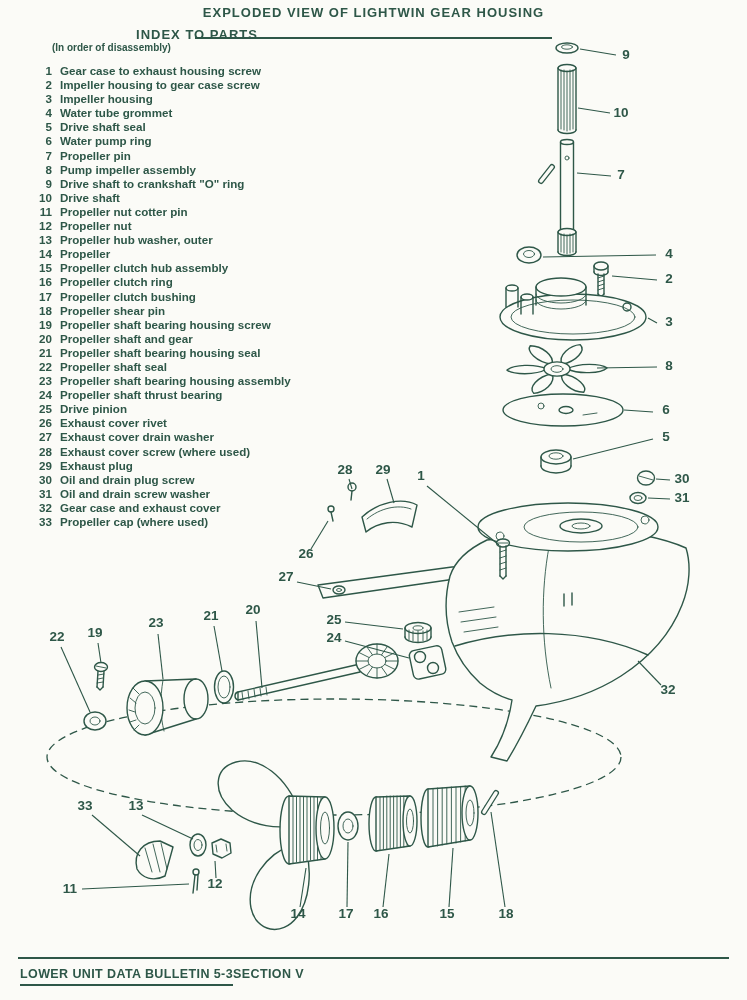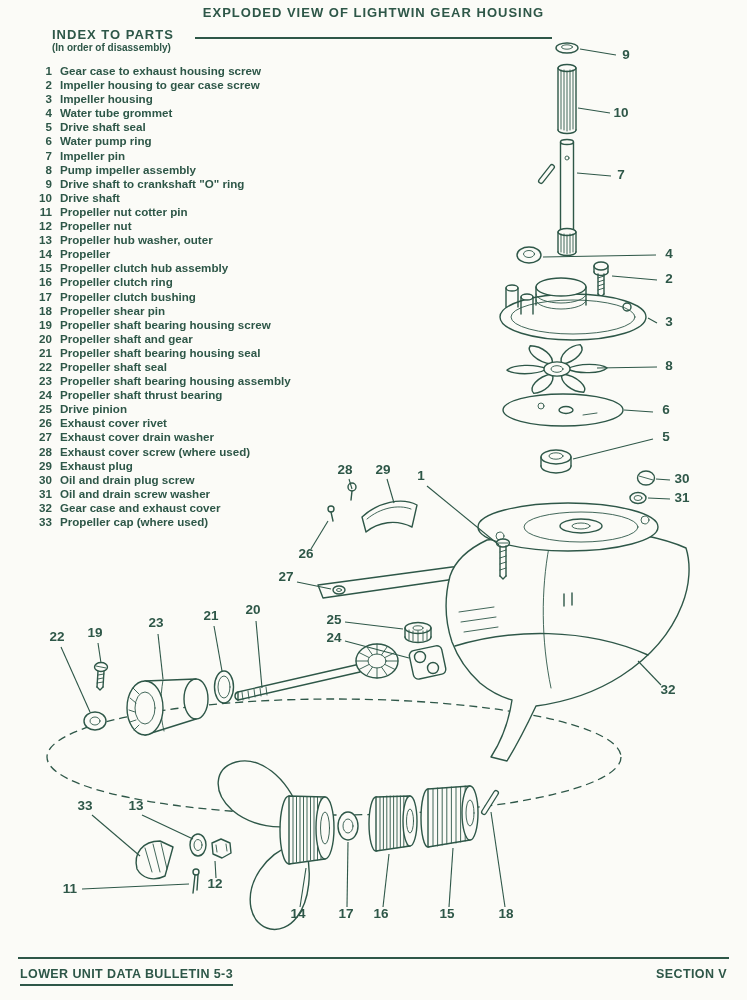--- a/index.html
+++ b/index.html
@@ -6,33 +6,33 @@
   * { box-sizing: border-box; }
   html,body { margin:0; padding:0; }
   body {
     width:747px; height:1000px; position:relative; overflow:hidden;
     background:var(--paper); color:var(--ink);
     font-family:"Liberation Sans", sans-serif; font-weight:bold;
   }
   .page-title-wrap { position:absolute; top:3px; left:0; right:0; text-align:center; }
   .page-title { display:inline-block; font-size:13px; letter-spacing:1px;
     border-bottom:2px solid var(--ink); padding:0 8px 17px; }
-  .index-heading { position:absolute; left:52px; top:27px; width:290px; 
+  .index-heading { position:absolute; left:52px; top:27px; width:290px; text-align:center;
     font-size:13px; letter-spacing:1px; }
   .index-subheading { position:absolute; left:52px; top:42px; width:290px; text-align:left;
     font-size:10px; }
   .parts-list { position:absolute; left:32px; top:64px; width:360px;
     font-size:11.6px; line-height:14.1px; }
   .part-row { display:flex; }
   .part-num { width:28px; text-align:right; padding-right:8px; flex:none; }
   .part-label { flex:1; white-space:nowrap; }
   .footer-rule { position:absolute; left:18px; right:18px; top:957px;
     border-top:2.5px solid var(--ink); }
   .footer { position:absolute; left:20px; right:20px; top:967px; display:flex;
-    justify-content:space-between; font-size:12.5px; letter-spacing:0.4px;gap:28px; }
+    justify-content:flex-start; font-size:12.5px; letter-spacing:0.4px; }
   .fu { border-bottom:2px solid var(--ink); padding-bottom:3px; }
   svg.diagram { position:absolute; left:0; top:0; }
   .ln { fill:none; stroke:var(--ink); stroke-width:1.4; stroke-linecap:round; stroke-linejoin:round; }
   .fw { fill:var(--paper); stroke:var(--ink); stroke-width:1.4; stroke-linejoin:round; }
   .th { stroke-width:0.9; }
   .nss { vector-effect:non-scaling-stroke; }
   .dash { fill:none; stroke:var(--ink); stroke-width:1.3; stroke-dasharray:8 5; }
   .leader { stroke:var(--ink); stroke-width:1.1; fill:none; }
   .callout { font:700 13.5px "Liberation Sans", sans-serif; fill:var(--ink); text-anchor:middle; }
 </style>
@@ -73,21 +73,21 @@
       <span class="part-label">Drive shaft seal</span>
     </div>
 
     <div class="part-row">
       <span class="part-num">6</span>
       <span class="part-label">Water pump ring</span>
     </div>
 
     <div class="part-row">
       <span class="part-num">7</span>
-      <span class="part-label">Impeller pin</span>
+      <span class="part-label">Propeller pin</span>
     </div>
 
     <div class="part-row">
       <span class="part-num">8</span>
       <span class="part-label">Pump impeller assembly</span>
     </div>
 
     <div class="part-row">
       <span class="part-num">9</span>
       <span class="part-label">Drive shaft to crankshaft "O" ring</span>

